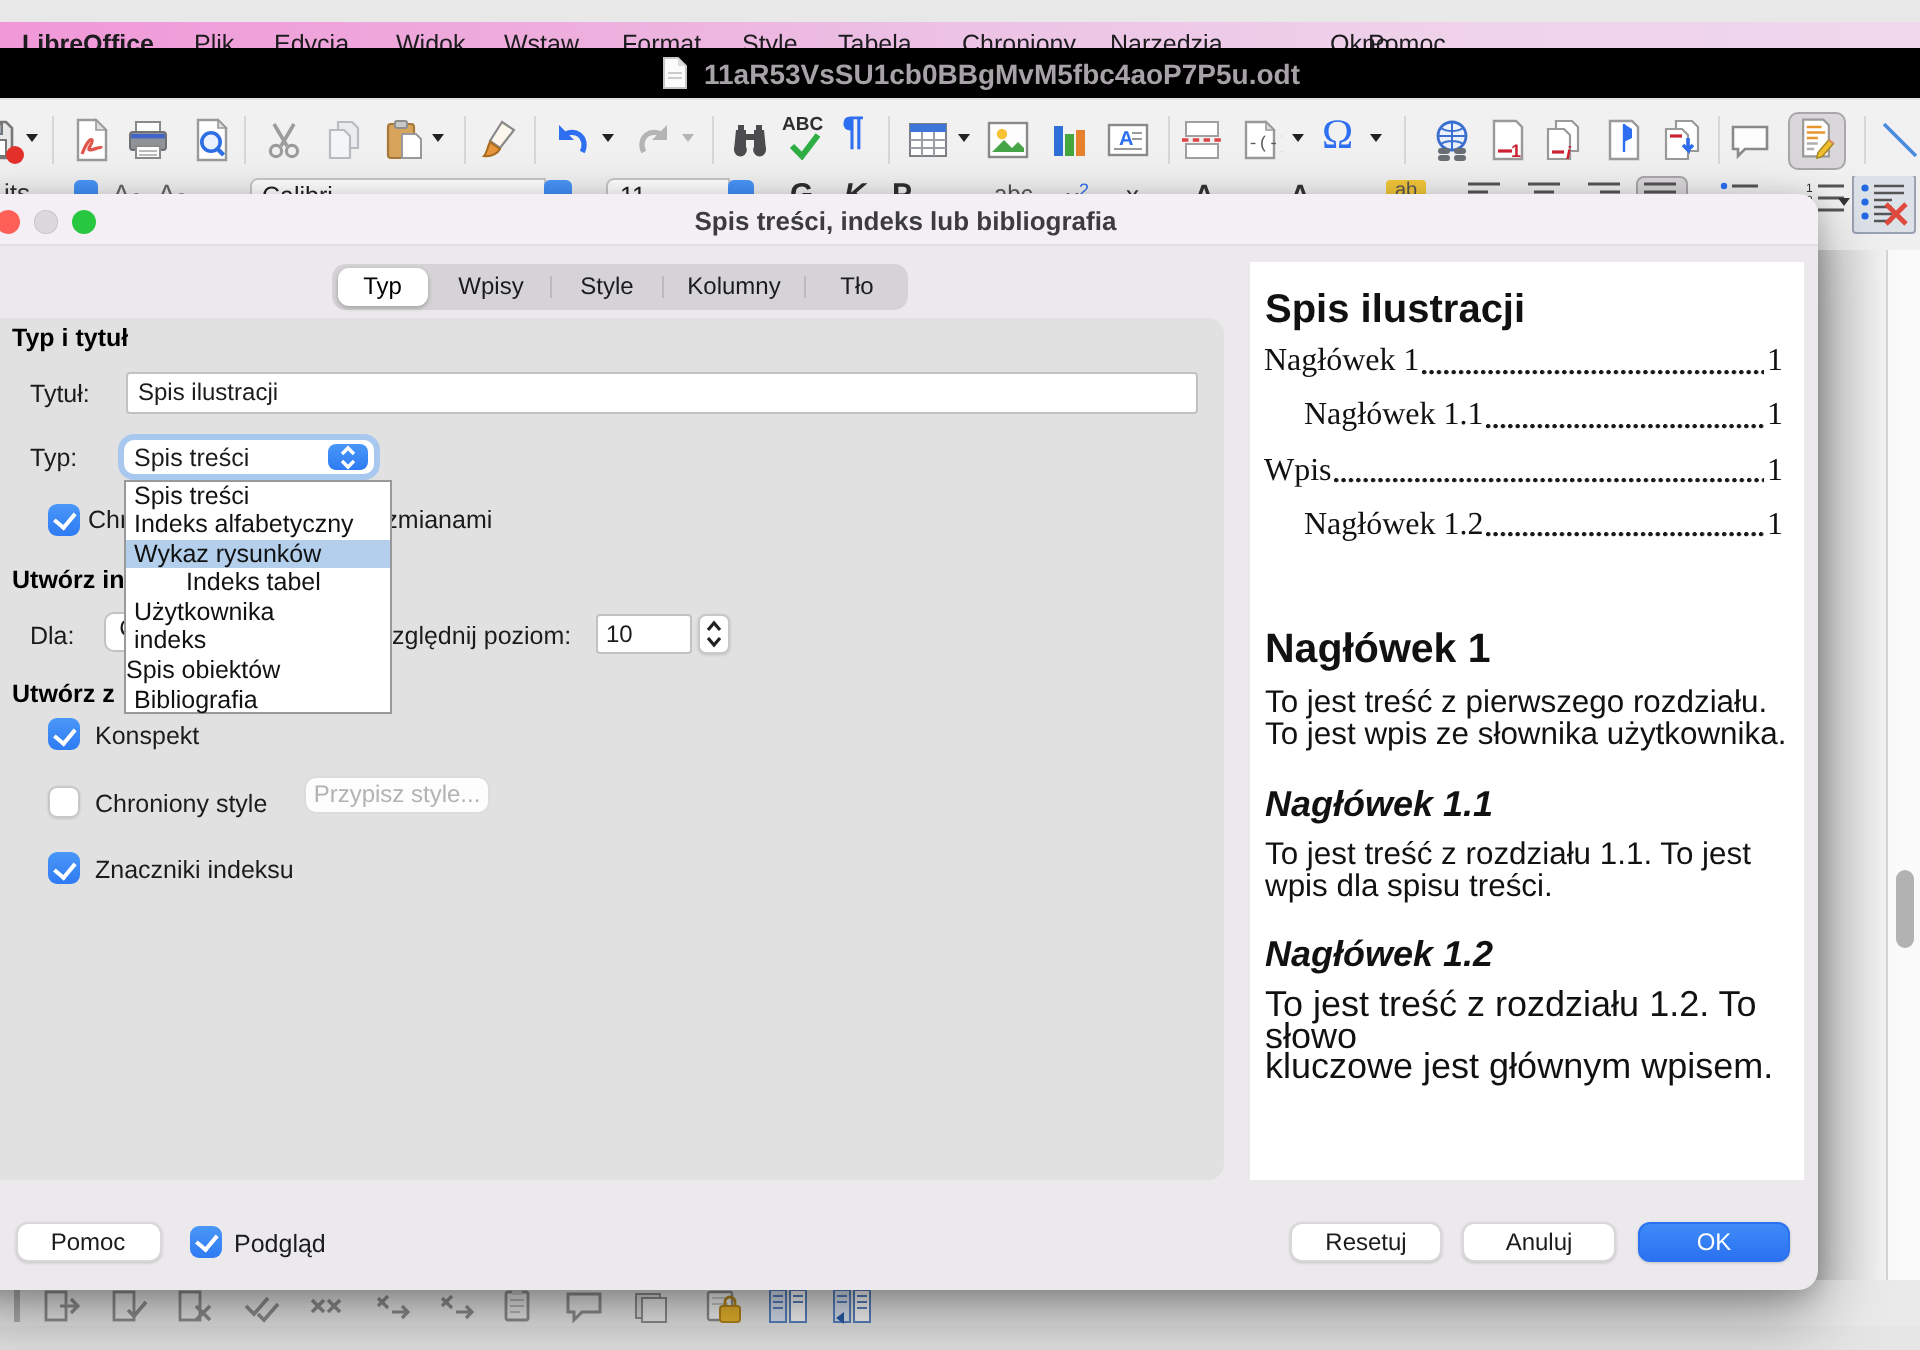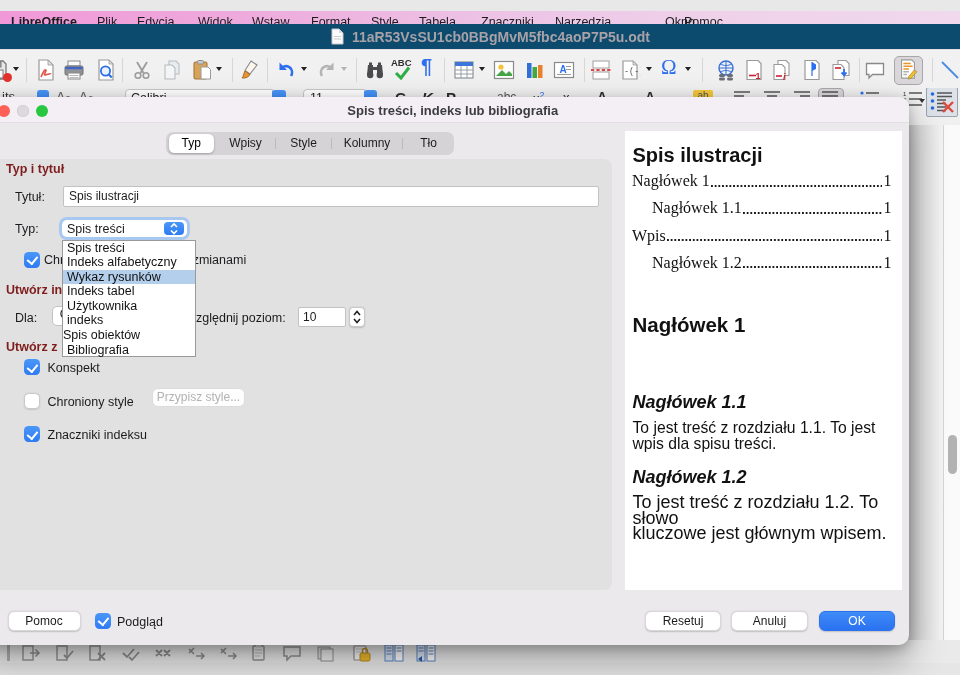--- a/index.html
+++ b/index.html
@@ -8,21 +8,21 @@
 #screen { position:absolute; left:0; top:0; width:960px; height:675px; overflow:hidden; }
 .abs { position:absolute; }
 
 
 #menubar { position:absolute; left:0; top:0; width:960px; height:22px;
   background:linear-gradient(90deg, #f198d8 0%, #eeaadc 25%, #ecc2e5 50%, #efd2ea 75%, #f0d8ed 100%);
   border-bottom:2px solid #87878c; font-size:12.5px; color:#1c1c1e;margin-top:11px; }
 #menubar span { position:absolute; top:4px; }
 
 
-#titlebar { position:absolute; left:0; top:24px; width:960px; height:26px; background:#0c4a6e; border-bottom:1px solid #e4e0e4; }
+#titlebar { position:absolute; left:0; top:24px; width:960px; height:26px; background:#000000; border-bottom:1px solid #e4e0e4; }
 #titlebar .tname { position:absolute; left:352px; top:4.5px; font-size:14px; font-weight:700; color:#a7a2a7; }
 
 
 #toolbar1 { position:absolute; left:0; top:50px; width:960px; height:38px; background:#f2f1f2; }
 #toolbar2 { position:absolute; left:0; top:88px; width:960px; height:37px; background:#f1f0f1; overflow:hidden; }
 .sep { position:absolute; top:8px; width:1px; height:24px; background:#d8d6d8; }
 .ic { position:absolute; top:9px; width:22px; height:22px; }
 .dda { position:absolute; top:17px; width:0; height:0; border-left:3.5px solid transparent; border-right:3.5px solid transparent; border-top:4.5px solid #222; }
 
 
@@ -47,21 +47,21 @@
 #formpanel { position:absolute; left:0; top:62px; width:635px; height:431px;
   background:#e2e1e2; border-radius:0 8px 8px 0; }
 
 #tabs { position:absolute; left:189px; top:35px; width:288px; height:23px; background:#d5d3d5; border-radius:7px; }
 #tabs .seg { position:absolute; top:0; height:23px; font-size:12px; color:#1b1b1d; text-align:center; line-height:23px; }
 #tabs .sel { position:absolute; left:3px; top:2px; width:44.5px; height:19px; background:#ffffff; border-radius:5.5px;
   box-shadow:0 1px 2.5px rgba(0,0,0,0.25); text-align:center; line-height:19px; font-size:12px; }
 #tabs .tsep { position:absolute; top:6px; width:1px; height:11px; background:#bcbabc; }
 
 .lbl { position:absolute; font-size:12.5px; color:#1b1b1d; }
-.blbl { position:absolute; font-size:12.5px; font-weight:700; color:#7f1d1d; }
+.blbl { position:absolute; font-size:12.5px; font-weight:700; color:#000000; }
 .tfield { position:absolute; background:#fff; border:1px solid #c3c1c3; border-radius:2px; font-size:12px; color:#1b1b1d; }
 .cb { position:absolute; width:16px; height:16px; border-radius:4.5px; }
 .cbon { background:linear-gradient(#4a97f8,#2e7bf4); }
 .cbon::after { content:""; position:absolute; left:5px; top:2.8px; width:4.5px; height:8px;
   border:solid #fff; border-width:0 2px 2px 0; transform:rotate(40deg); }
 .cboff { background:#fff; border:1px solid #c9c7c9; box-shadow:0 0.5px 1.5px rgba(0,0,0,0.12); }
 
 
 #preview { position:absolute; left:647.5px; top:34px; width:277px; height:459px; background:#fff; overflow:hidden; }
 .toc { position:absolute; left:7.5px; right:10px; font-family:"Liberation Serif", serif; font-size:16px; color:#111;
@@ -80,21 +80,21 @@
 
   <div id="menubar">
     <span style="left:11px;font-weight:700;">LibreOffice</span>
     <span style="left:97px;">Plik</span>
     <span style="left:137px;">Edycja</span>
     <span style="left:198px;">Widok</span>
     <span style="left:252px;">Wstaw</span>
     <span style="left:311px;">Format</span>
     <span style="left:371px;">Style</span>
     <span style="left:419px;">Tabela</span>
-    <span style="left:481px;">Znaczniki</span>
+    <span style="left:481px;">Chroniony</span>
     <span style="left:555px;">Narzędzia</span>
     <span style="left:665px;text-decoration:underline;">Okno</span>
     <span style="left:684px;">Pomoc</span>
   </div>
 
   <div id="titlebar">
     <svg class="abs" style="left:330px;top:4px;" width="15" height="17" viewBox="0 0 15 17">
       <path d="M2 1 h7 l4 4 v11 h-11 z" fill="#fbfbfb" stroke="#c9c6c9" stroke-width="1"></path>
       <path d="M9 1 l4 4 h-4 z" fill="#dddadd"></path>
       <rect x="4" y="8" width="7" height="1" fill="#cccacc"></rect>
@@ -473,21 +473,21 @@
       <svg width="20" height="13.5" viewBox="0 0 20 13.5">
           <path d="M7 5 L10 2 L13 5" fill="none" stroke="#fff" stroke-width="1.7"></path>
           <path d="M7 8.5 L10 11.5 L13 8.5" fill="none" stroke="#fff" stroke-width="1.7"></path>
         </svg>
     </div>
 
     <div class="abs" style="left:85px; top:142.5px; width:134px; height:117px; background:#fff; border:1px solid #999; z-index:5; font-size:12.5px; color:#111;">
       <div style="height:14.6px; line-height:14.6px; padding-left:4px;">Spis treści</div>
       <div style="height:14.6px; line-height:14.6px; padding-left:4px;">Indeks alfabetyczny</div>
       <div style="height:14.6px; line-height:14.6px; padding-left:4px; background:#b3cfec;">Wykaz rysunków</div>
-      <div style="height:14.6px; line-height:14.6px; padding-left:4px;">Indeks tabel</div>
+      <div style="height:14.6px; line-height:14.6px; padding-left:4px;margin-left:26px;">Indeks tabel</div>
       <div style="height:14.6px; line-height:14.6px; padding-left:4px;">Użytkownika</div>
       <div style="height:14.6px; line-height:14.6px; padding-left:4px;">indeks</div>
       <div style="height:14.6px; line-height:14.6px; padding-left:0;">Spis obiektów</div>
       <div style="height:14.6px; line-height:14.6px; padding-left:4px;">Bibliografia</div>
     </div>
 
     <div id="preview">
       <div class="abs" style="left:8px; top:12.5px; font-size:20px; font-weight:700; color:#111;">Spis ilustracji</div>
       <div class="toc" style="top:41px;">
           <span>Nagłówek 1</span>
@@ -504,20 +504,21 @@
           <span class="dots"></span>
           <span>1</span>
         </div>
       <div class="toc" style="top:122.9px;">
           <span style="padding-left:20px;">Nagłówek 1.2</span>
           <span class="dots"></span>
           <span>1</span>
         </div>
 
       <div class="abs" style="left:8px; top:182px; font-size:20.5px; font-weight:700; color:#111;">Nagłówek 1</div>
+      <div class="abs" style="left:8px; top:213px; font-size:15.7px; line-height:15.6px; color:#111;">To jest treść z pierwszego rozdziału.<br>To jest wpis ze słownika użytkownika.</div>
       <div class="abs" style="left:8px; top:261px; font-size:18px; font-weight:700; font-style:italic; color:#111;">Nagłówek 1.1</div>
       <div class="abs" style="left:8px; top:289px; font-size:15.7px; line-height:15.6px; color:#111;">To jest treść z rozdziału 1.1. To jest<br>wpis dla spisu treści.</div>
       <div class="abs" style="left:8px; top:336px; font-size:18px; font-weight:700; font-style:italic; color:#111;">Nagłówek 1.2</div>
       <div class="abs" style="left:8px; top:364px; font-size:18px; line-height:15.6px; color:#111;">To jest treść z rozdziału 1.2. To słowo<br>kluczowe jest głównym wpisem.</div>
     </div>
 
     <div class="btn" style="left:30.5px; top:514px; width:73px;">Pomoc</div>
     <div class="cb cbon" style="left:118px; top:515.5px;"></div>
     <div class="lbl" style="left:140px; top:517.5px;">Podgląd</div>
     <div class="btn" style="left:668px; top:514px; width:76px;">Resetuj</div>

